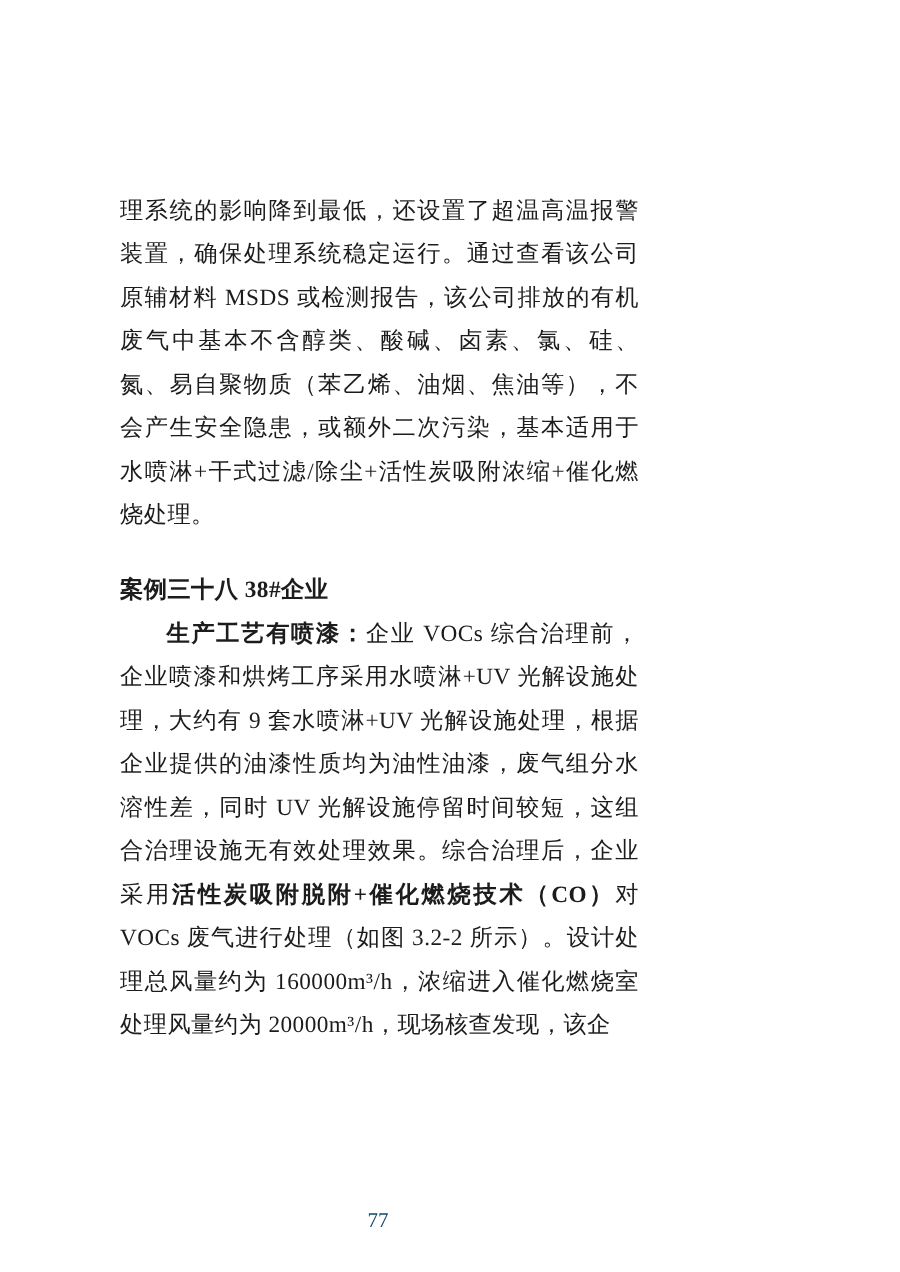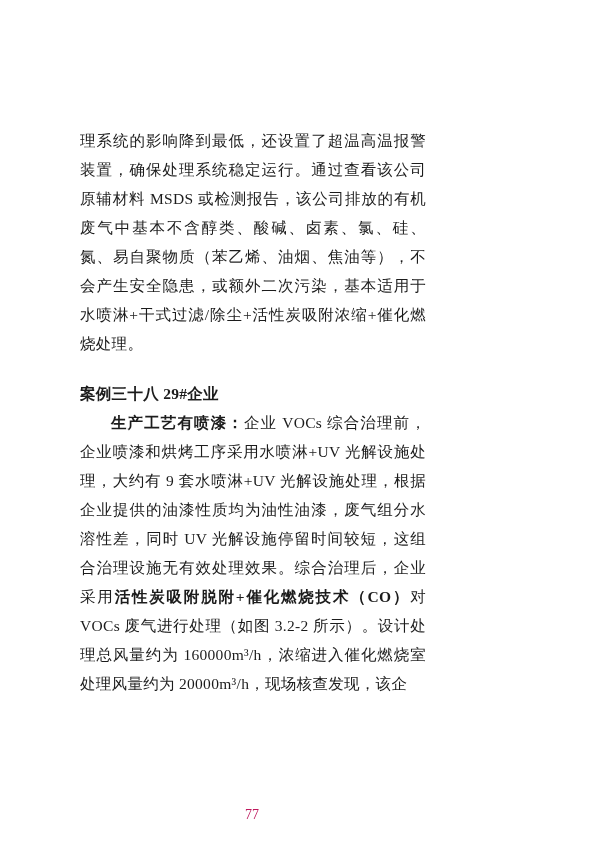--- a/index.html
+++ b/index.html
@@ -46,27 +46,27 @@
     .bold {
       font-weight: bold;
     }
     .page-number {
       position: absolute;
       bottom: 48px;
       left: 0;
       width: 100%;
       text-align: center;
       font-size: 14px;
-      color: #be185d;
+      color: #0c4a6e;
       font-family: "Liberation Serif", "DejaVu Serif", serif;
     }
   </style>
 </head>
 <body>
 
 <div class="page">
   <div class="content" id="content">
       <p class="continuation"><span>理系统的影响降到最低，还设置了超温高温报警装置，确保处理系统稳定运行。通过查看该公司原辅材料 MSDS 或检测报告，该公司排放的有机废气中基本不含醇类、酸碱、卤素、氯、硅、氮、易自聚物质（苯乙烯、油烟、焦油等），不会产生安全隐患，或额外二次污染，基本适用于水喷淋+干式过滤/除尘+活性炭吸附浓缩+催化燃烧处理。</span></p>
-      <p class="heading"><span class="bold">案例三十八 29#企业</span></p>
+      <p class="heading"><span class="bold">案例三十八 38#企业</span></p>
       <p class="paragraph"><span class="bold">生产工艺有喷漆：</span><span>企业 VOCs 综合治理前，企业喷漆和烘烤工序采用水喷淋+UV 光解设施处理，大约有 9 套水喷淋+UV 光解设施处理，根据企业提供的油漆性质均为油性油漆，废气组分水溶性差，同时 UV 光解设施停留时间较短，这组合治理设施无有效处理效果。综合治理后，企业采用</span><span class="bold">活性炭吸附脱附+催化燃烧技术（CO）</span><span>对 VOCs 废气进行处理（如图 3.2-2 所示）。设计处理总风量约为 160000m³/h，浓缩进入催化燃烧室处理风量约为 20000m³/h，现场核查发现，该企</span></p>
     </div>
   <div class="page-number">77</div>
 </div>
 
 </body></html>

